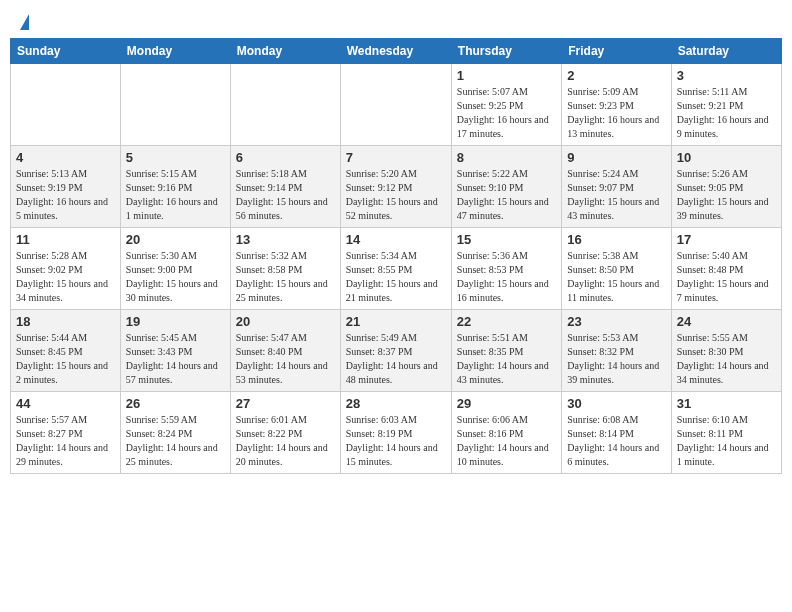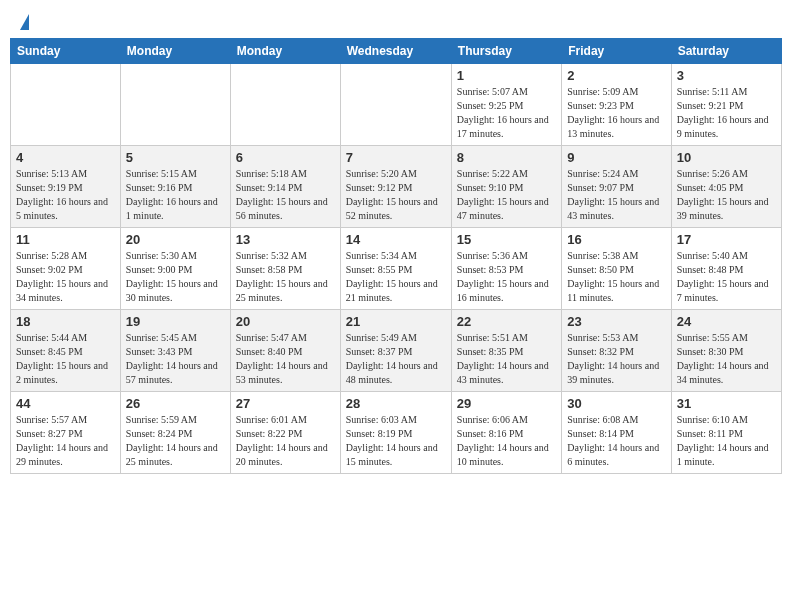--- a/index.html
+++ b/index.html
@@ -177,21 +177,21 @@
         <td>
           <span class="day-num">9</span>
           <div class="day-info">Sunrise: 5:24 AM
 Sunset: 9:07 PM
 Daylight: 15 hours
 and 43 minutes.</div>
         </td>
         <td>
           <span class="day-num">10</span>
           <div class="day-info">Sunrise: 5:26 AM
-Sunset: 4:05 PM
+Sunset: 9:05 PM
 Daylight: 15 hours
 and 39 minutes.</div>
         </td>
       </tr>
       <tr class="row-odd">
         <td>
           <span class="day-num">11</span>
           <div class="day-info">Sunrise: 5:28 AM
 Sunset: 9:02 PM
 Daylight: 15 hours

